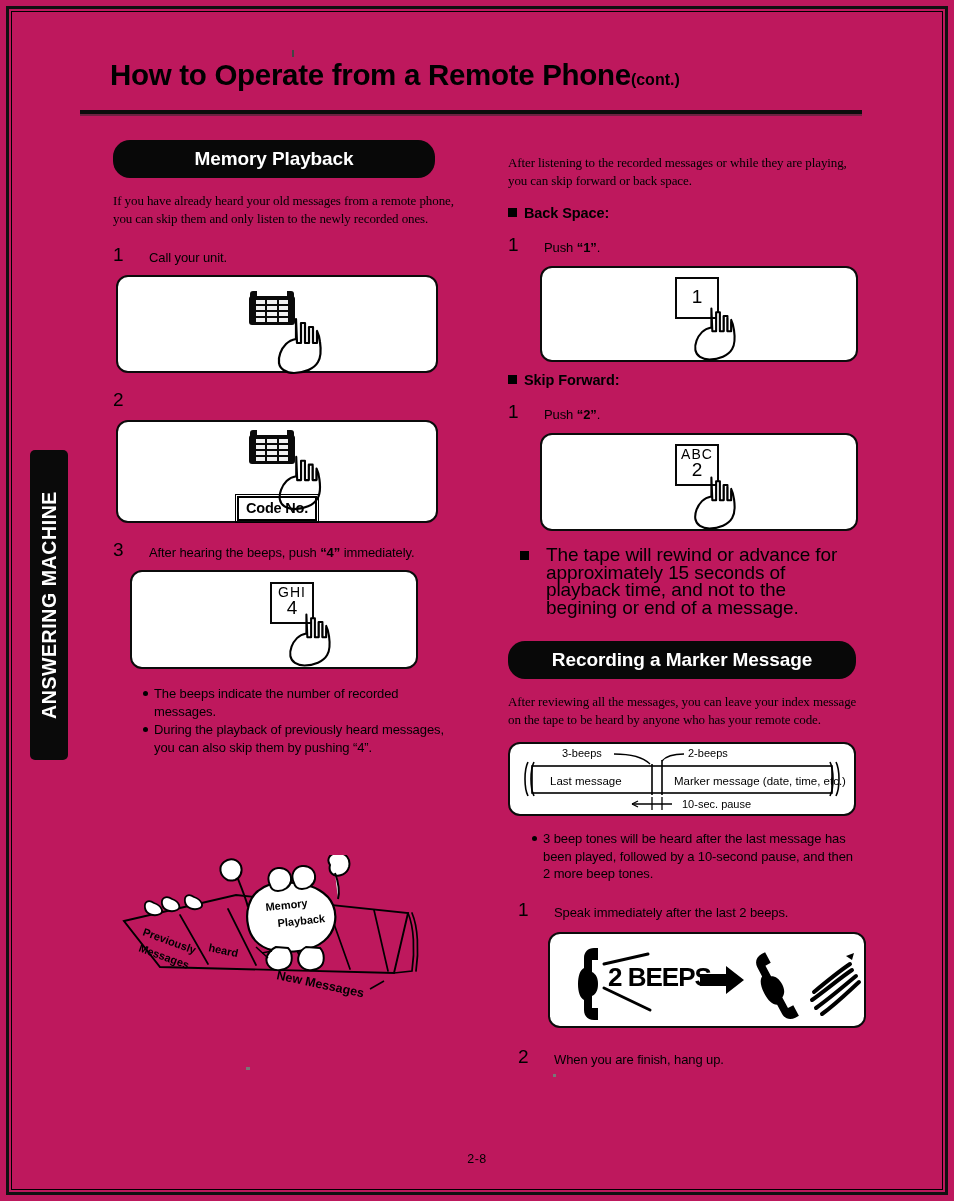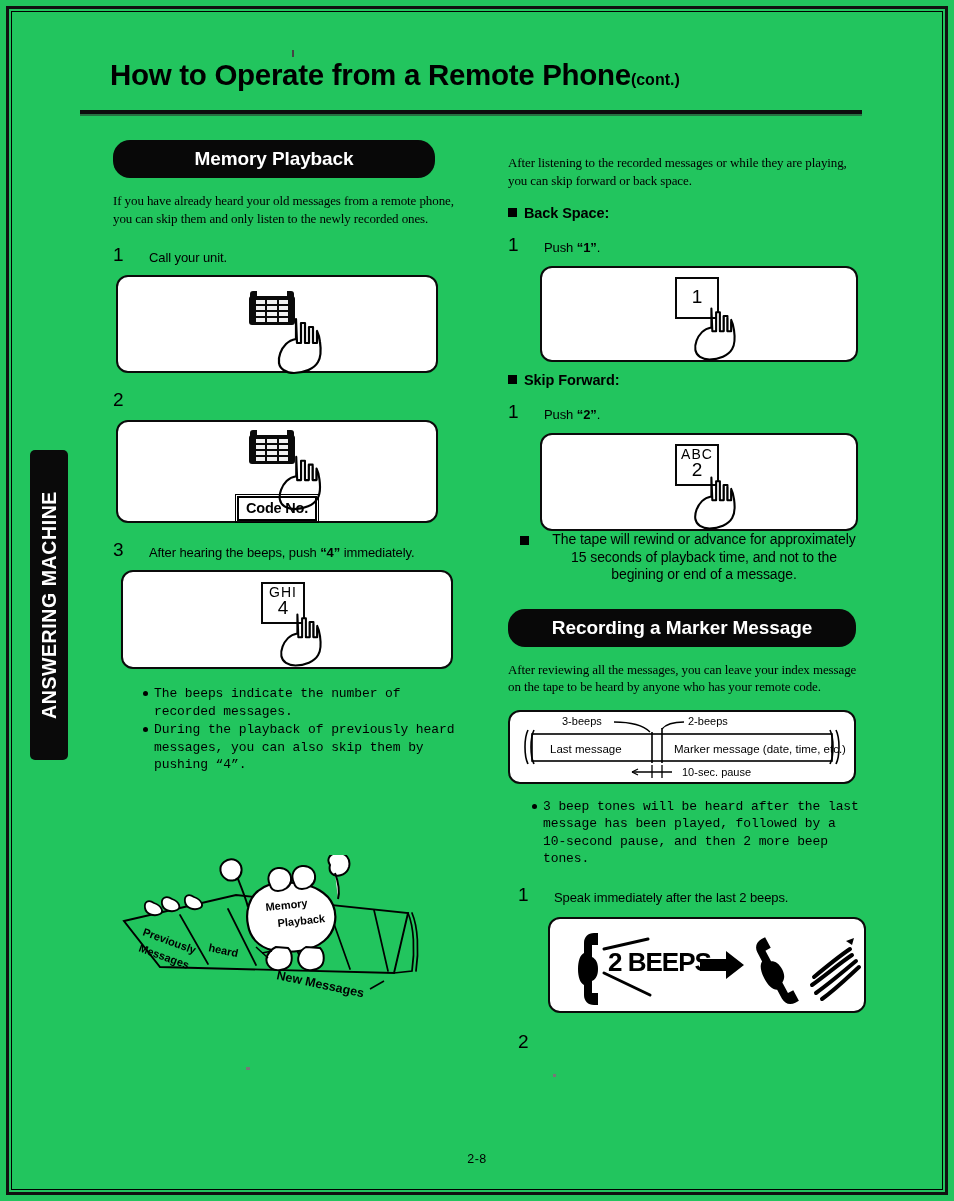--- a/index.html
+++ b/index.html
@@ -8,21 +8,21 @@
     background: #ffffff;
   }
   body {
     font-family: "Liberation Sans", sans-serif;
     color: #000;
   }
   #page {
     position: relative;
     width: 954px;
     height: 1201px;
-    background: #22c55e;
+    background: #be185d;
     overflow: hidden;
   }
   
   .scan-frame {
     position: absolute;
     left: 6px; top: 6px;
     width: 942px; height: 1189px;
     border: 3px solid #111;
     box-sizing: border-box;
   }
@@ -177,38 +177,37 @@
     margin-top: 16px;
     margin-left: 30px;
     font-size: 13px;
     line-height: 17.5px;
     letter-spacing: -0.1px;
   }
   .bullets .bl {
     position: relative;
     padding-left: 11px;
     margin-bottom: 1px;
-    font-family: Liberation Mono, monospace;
   }
   .bullets .bl::before {
     content: "";
     position: absolute;
     left: 0; top: 6px;
     width: 5px; height: 5px;
     border-radius: 50%;
     background: #000;
   }
   .note-block {
     position: relative;
+    margin-top: 15px;
     margin-left: 12px;
     padding-left: 26px;
-    font-size: 14px;
+    font-size: 19px;
     line-height: 17.5px;
     letter-spacing: -0.1px;
-    text-align: center;
   }
   .note-block::before {
     content: "";
     position: absolute;
     left: 0; top: 5px;
     width: 9px; height: 9px;
     background: #000;
   }
 
   
@@ -392,21 +391,21 @@
         <span class="codeno-outer">
           <span class="codeno">Code No.</span>
         </span>
       </div>
     </div>
 
     <div class="step" style="margin-top:21px;">
       <div class="step-num">3</div>
       <div class="step-text"><span>After hearing the beeps, push </span><b>“4”</b><span> immediately.</span></div>
     </div>
-    <div class="ill" style="width:332px;height:99px;margin-left:8px;">
+    <div class="ill" style="width:288px;height:99px;margin-left:17px;">
       <div class="keycap" style="position:absolute;left:138px;top:10px;">
         <div class="letters">GHI</div>
         <div class="digit">4</div>
       </div>
       <svg width="66" height="56" viewBox="0 0 70 58" style="position:absolute;left:148px;top:40px;">
         <path d="M28 2 L28 22 C28 22 22 23 18 27 C13 32 10 40 11 46 C12 52 18 56 26 56 C36 56 46 52 50 45 C53 40 53 32 52 25 C51.4 20 50 16 49 14 L49 26 L45 26 L45 10 L41 10 L41 26 L37 26 L37 6 L33 6 L33 26 L29 26 Z" fill="#fff" stroke="#000" stroke-width="2.2" stroke-linejoin="round"></path>
         <path d="M41 10 L41 26 M45 12 L45 26 M49 16 L49 26" fill="none" stroke="#000" stroke-width="1.6"></path>
       </svg>
     </div>
 
@@ -583,20 +582,21 @@
           <path d="M272 80 C286 70 298 58 309 48" stroke-width="4"></path>
         </g>
         <g fill="#000">
           <path d="M296 22 l8 -3 l-2 7 Z"></path>
         </g>
       </svg>
     </div>
 
     <div class="step" style="margin-top:23px;margin-left:10px;">
       <div class="step-num">2</div>
+      <div class="step-text">When you are finish, hang up.</div>
     </div>
 
   </div>
 
   <div class="page-num">2-8</div>
 
   <div class="speck" style="left:553px;top:1074px;width:3px;height:3px;"></div>
   <div class="speck" style="left:246px;top:1067px;width:4px;height:3px;"></div>
 
 </div>

